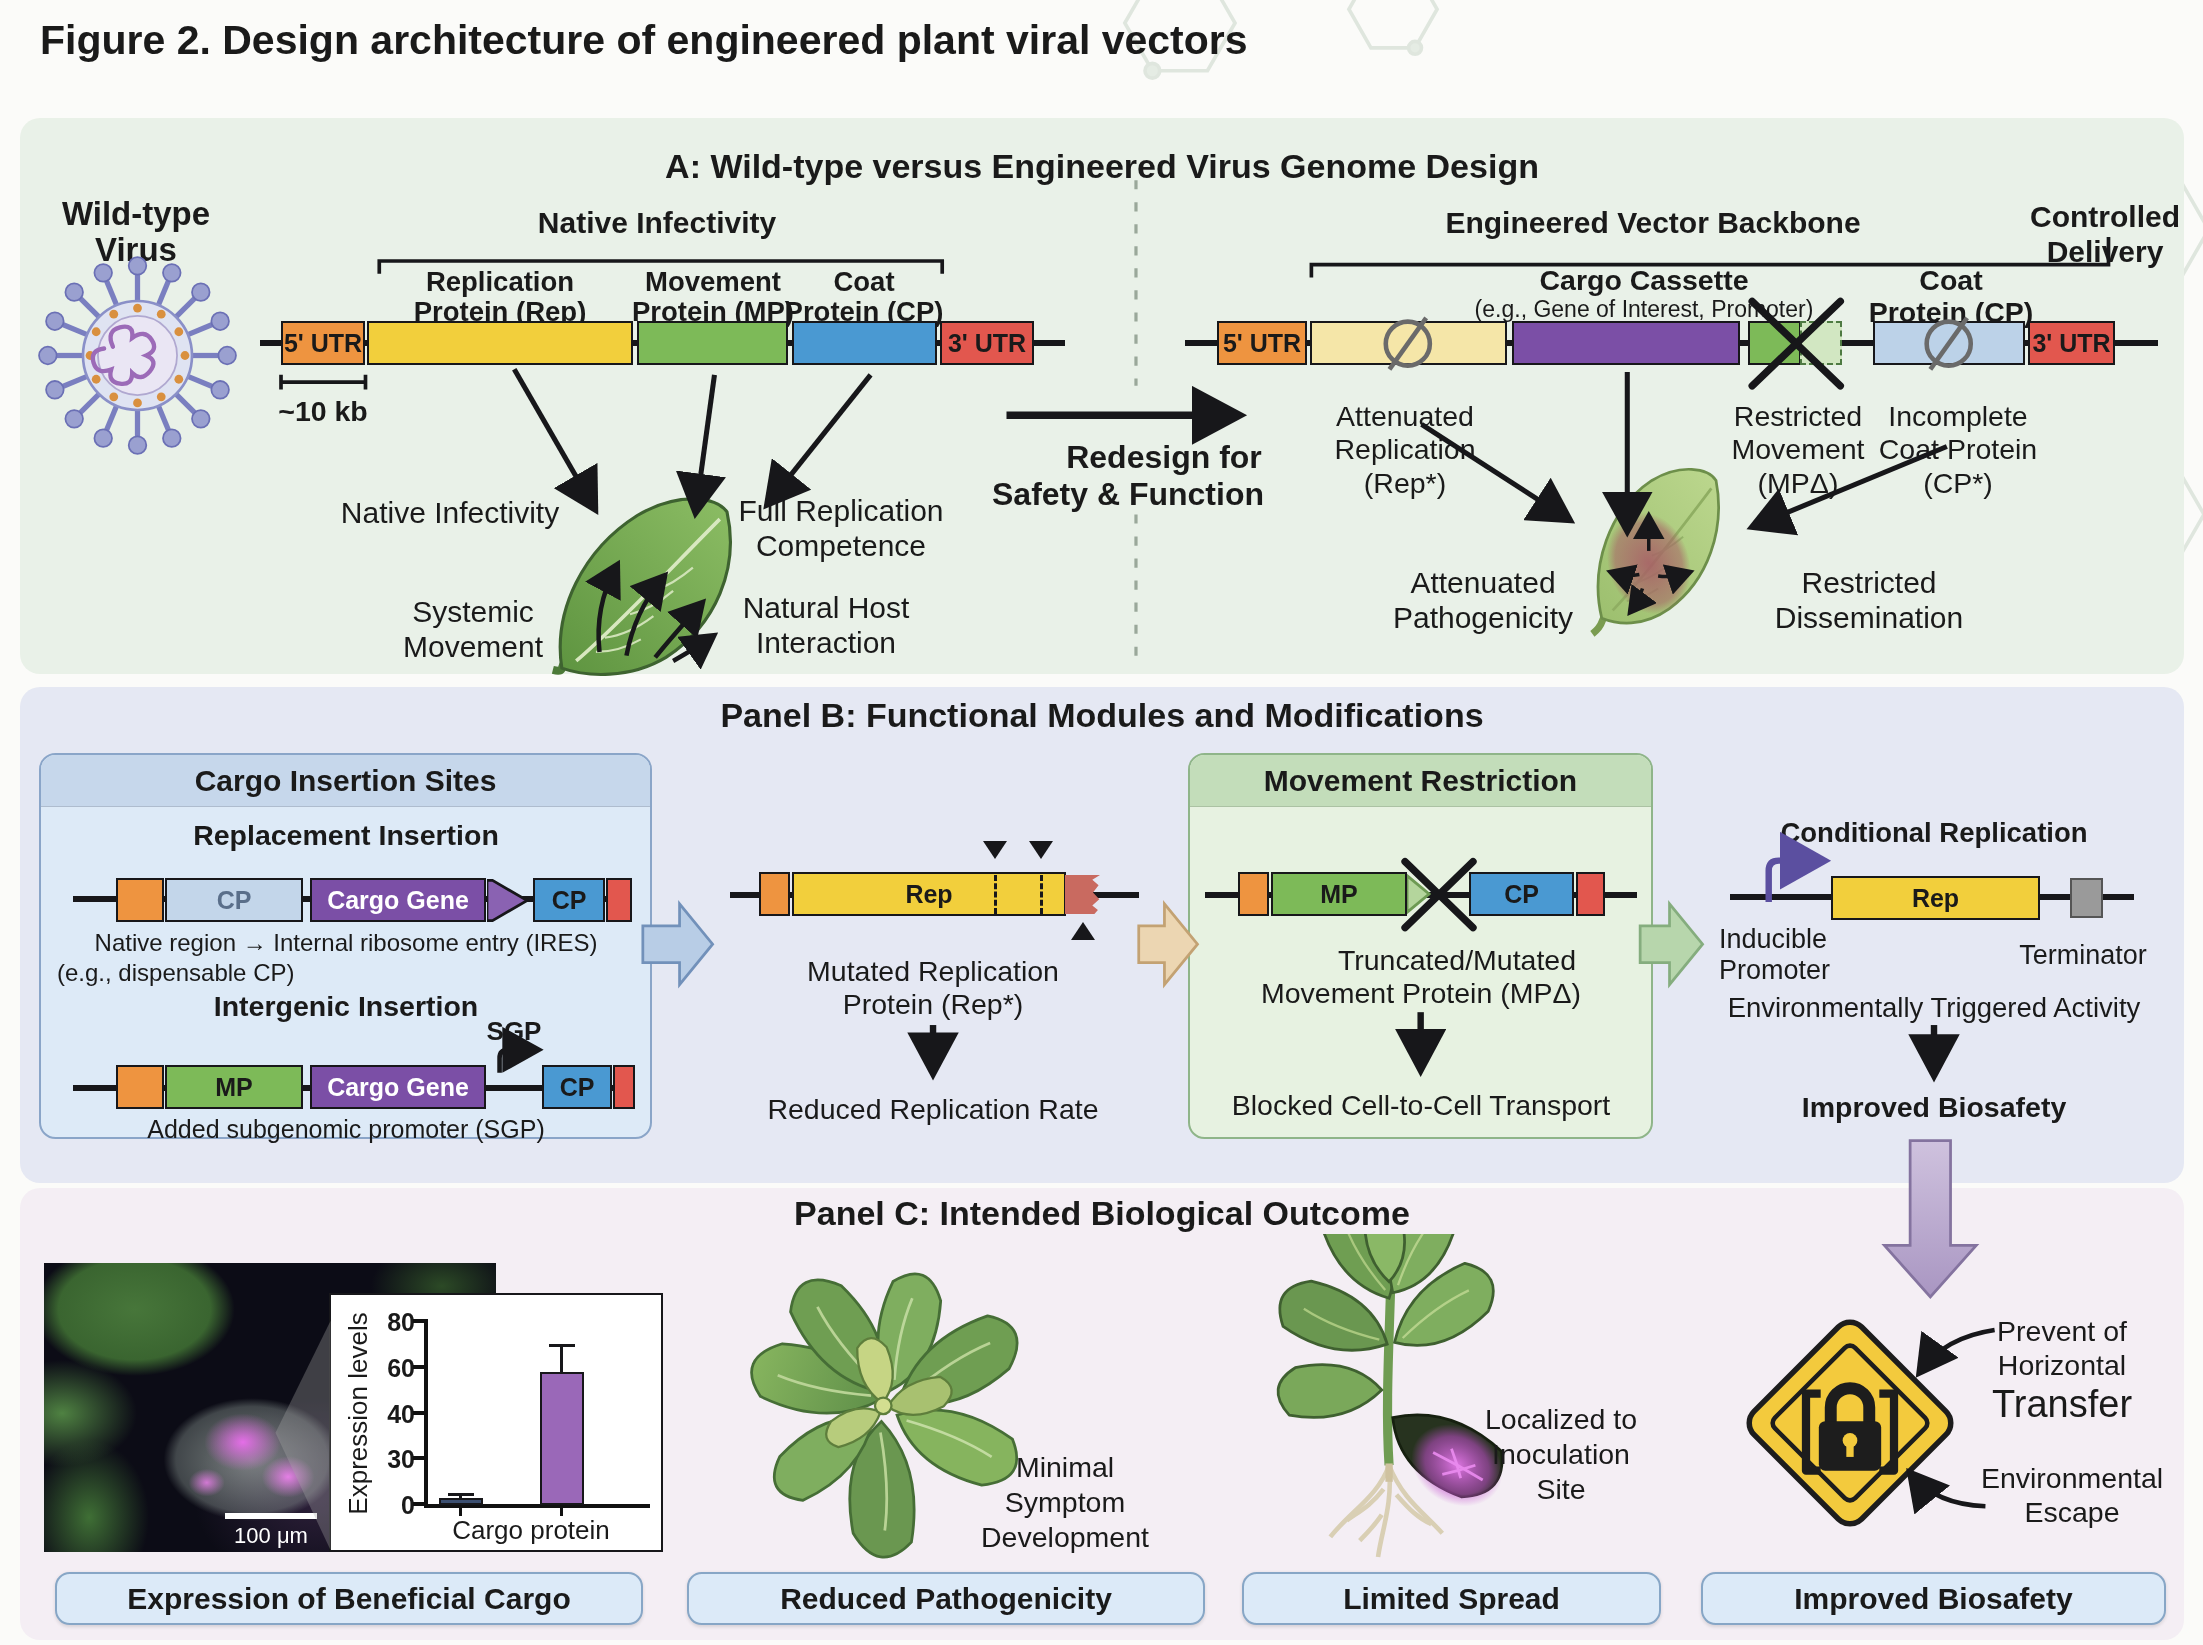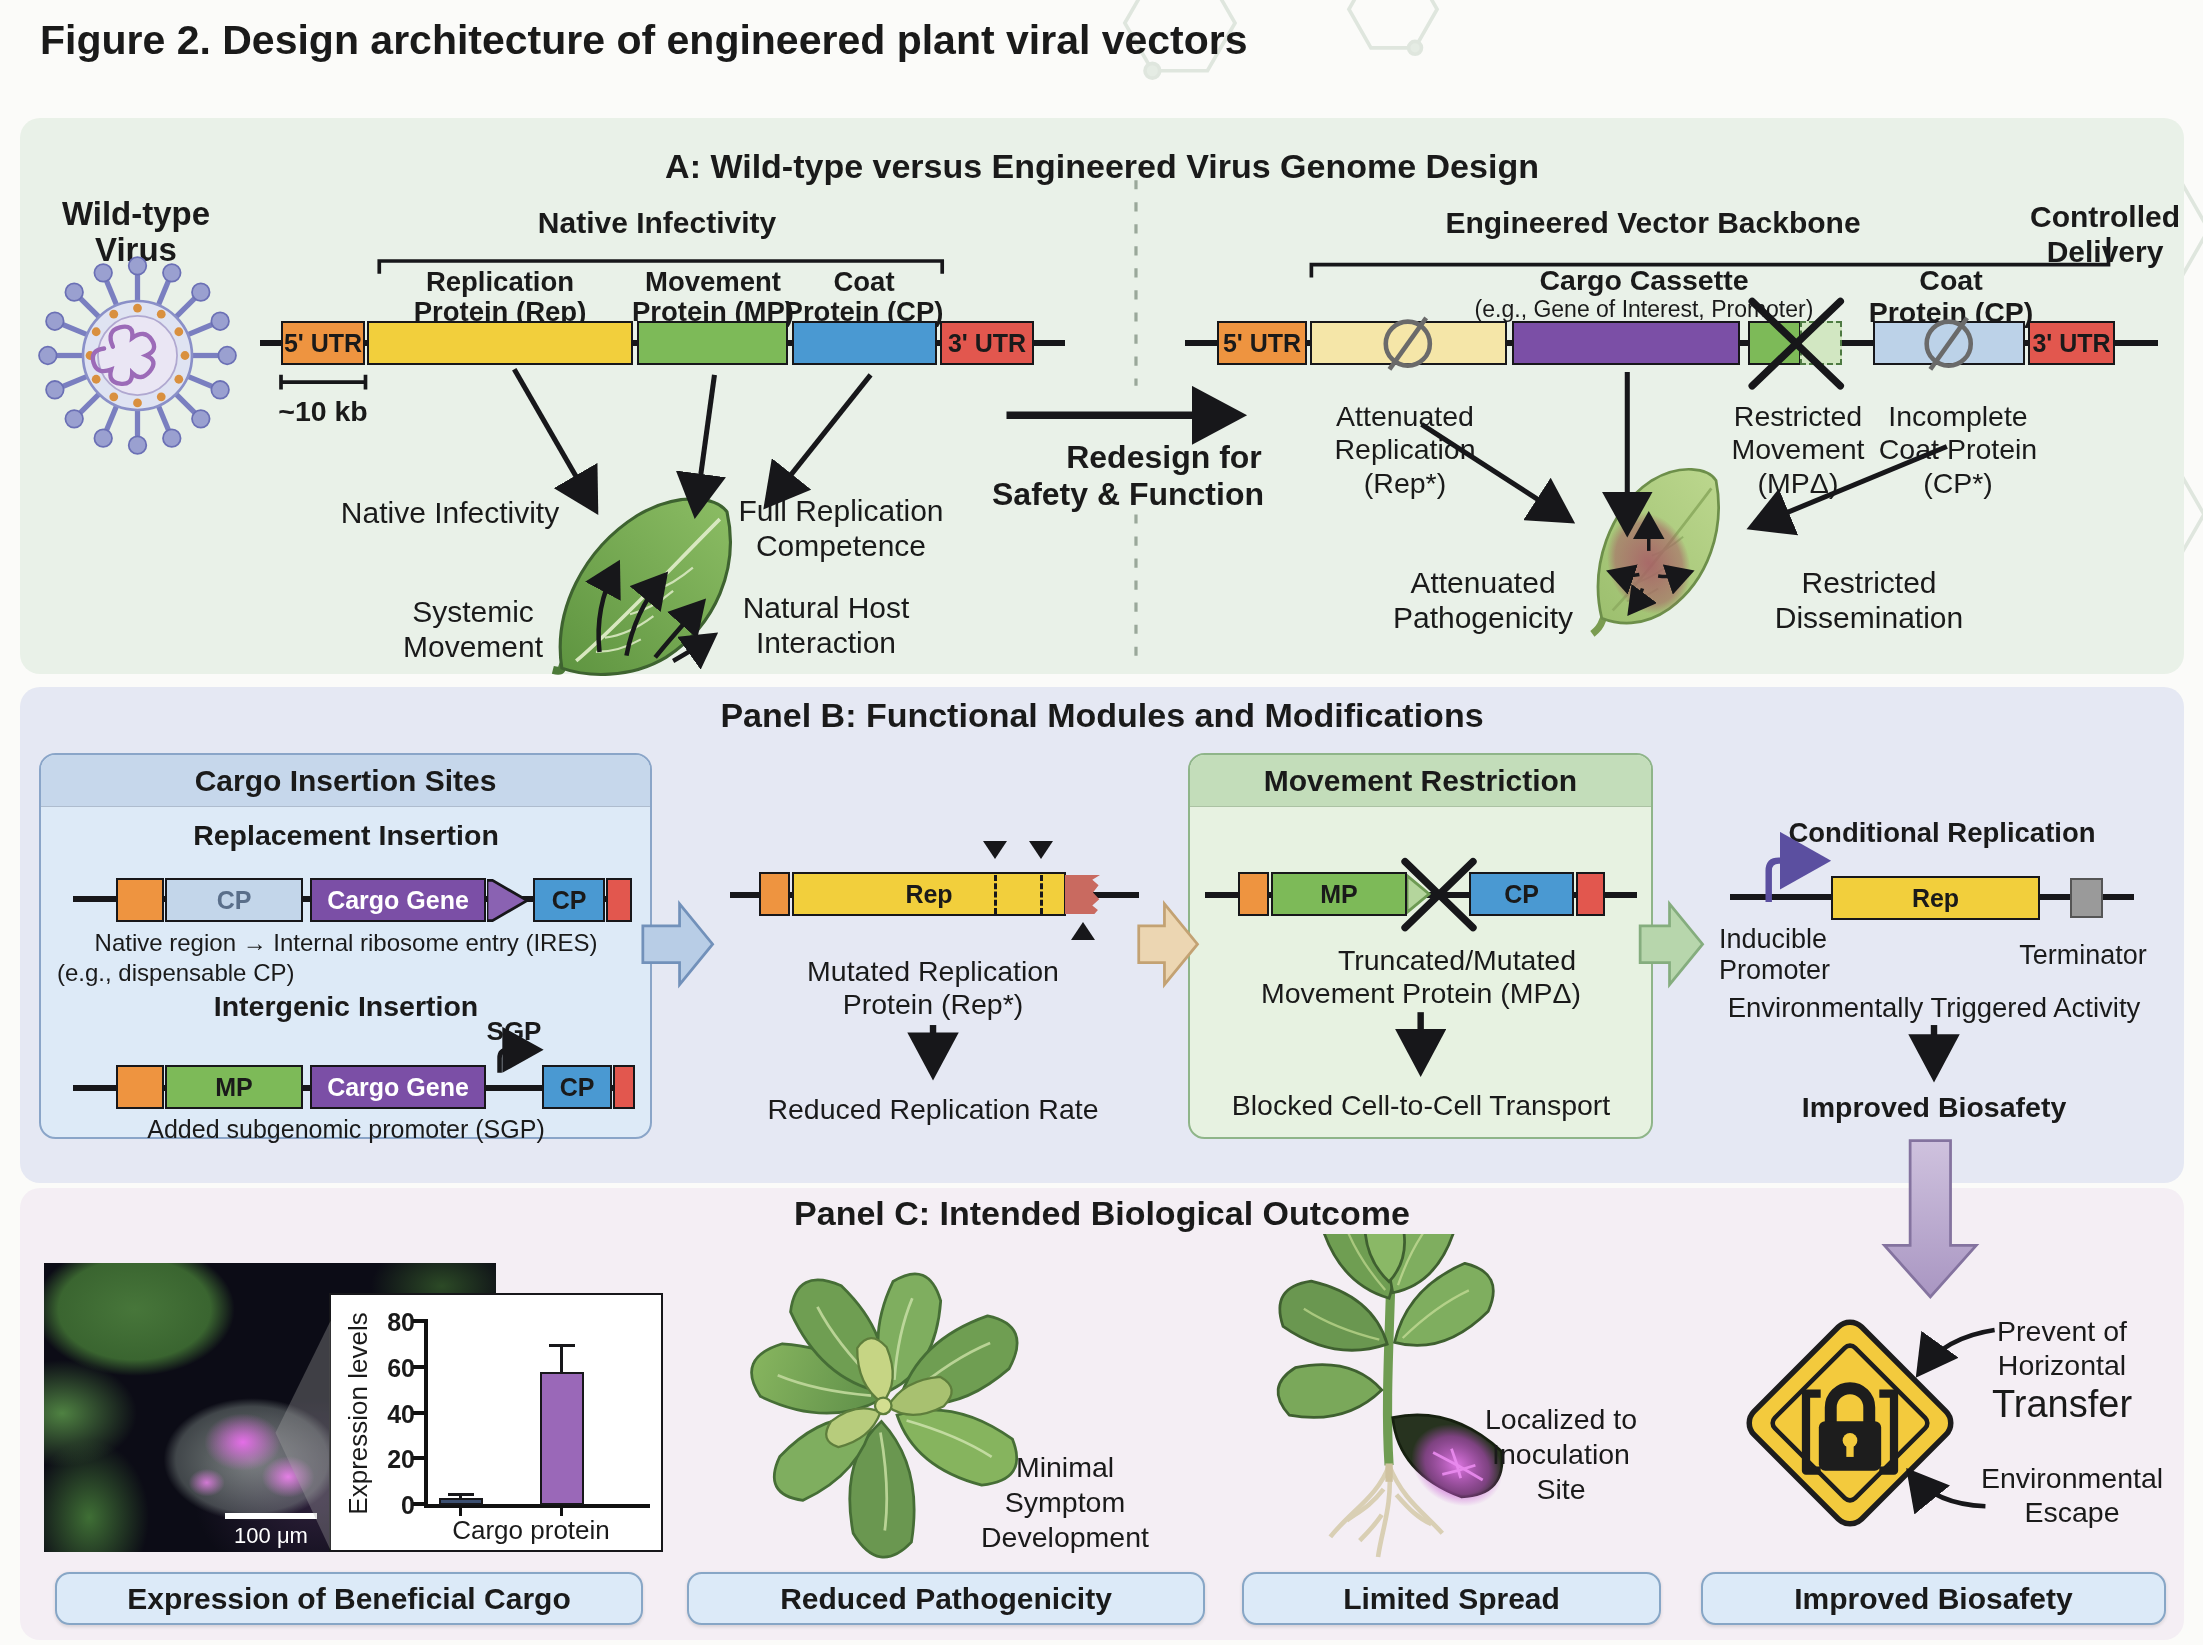--- a/index.html
+++ b/index.html
@@ -305,21 +305,21 @@
     <path d="M0,4 L24,24 L0,44 Z" fill="#b4d59c" stroke="#6d9a53" stroke-width="3"></path>
   </svg>
   <div class="seg" style="left:1469px;top:872px;width:105px;background:#4a99d2;">
       <span>CP</span>
     </div>
   <div class="seg" style="left:1576px;top:872px;width:29px;background:#e2574e;"></div>
   <div class="ct b500" style="left:1421px;top:944px;font-size:28.5px;margin-left:36px;">Truncated/Mutated</div>
   <div class="ct b500" style="left:1421px;top:977px;font-size:28.5px;">Movement Protein (MPΔ)</div>
   <div class="ct b500" style="left:1421px;top:1089px;font-size:28.5px;">Blocked Cell-to-Cell Transport</div>
 
-  <div class="ct b600" style="left:1934px;top:817px;font-size:27.5px;margin-left:8px;">Conditional Replication</div>
+  <div class="ct b600" style="left:1934px;top:817px;font-size:27.5px;">Conditional Replication</div>
   <div class="gline" style="left:1730px;top:894px;width:404px;"></div>
   <div class="seg" style="left:1831px;top:876px;width:209px;background:#f2cf3c;">
       <span>Rep</span>
     </div>
   <div class="abs" style="left:2070px;top:878px;width:33px;height:40px;background:#9a9a9a;border:2.8px solid #555;box-sizing:border-box;"></div>
   <div class="abs b500" style="left:1719px;top:924px;font-size:27px;">Inducible</div>
   <div class="abs b500" style="left:1719px;top:955px;font-size:27px;">Promoter</div>
   <div class="ct b500" style="left:2083px;top:940px;font-size:27px;">Terminator</div>
   <div class="ct b500" style="left:1934px;top:992px;font-size:27.5px;">Environmentally Triggered Activity</div>
   <div class="ct b600" style="left:1934px;top:1091px;font-size:28.5px;">Improved Biosafety</div>
@@ -340,21 +340,21 @@
       radial-gradient(ellipse 101px 64px at 88% 8%, #2c4a26 0%, rgba(44,74,38,0) 70%),
       radial-gradient(ellipse 174px 138px at 60% 80%, rgba(110,70,130,.35) 0%, rgba(110,70,130,0) 70%);"></div>
   <div class="abs" style="left:225px;top:1513px;width:92px;height:5.5px;background:#fff;"></div>
   <div class="ct" style="left:271px;top:1523px;font-size:22px;color:#fff;">100 μm</div>
 
   <div class="abs" style="left:329px;top:1293px;width:334px;height:259px;background:#fff;border:2.8px solid #17171a;box-sizing:border-box;"></div>
   <div class="abs b500" style="left:230px;top:1398px;width:257px;text-align:center;font-size:26px;transform:rotate(-90deg);">Expression levels</div>
   <div class="abs" style="left:424px;top:1319px;width:3.7px;height:187px;background:#111;"></div>
   <div class="abs" style="left:424px;top:1504px;width:226px;height:3.7px;background:#111;"></div>
   <div class="tick" style="left:375px;top:1491px;">0</div>
-  <div class="tick" style="left:375px;top:1445px;">20</div>
+  <div class="tick" style="left:375px;top:1445px;">30</div>
   <div class="tick" style="left:375px;top:1400px;">40</div>
   <div class="tick" style="left:375px;top:1354px;">60</div>
   <div class="tick" style="left:375px;top:1308px;">80</div>
   <div class="tickmark" style="left:413px;top:1502px;width:11px;height:3.7px;"></div>
   <div class="tickmark" style="left:413px;top:1456px;width:11px;height:3.7px;"></div>
   <div class="tickmark" style="left:413px;top:1411px;width:11px;height:3.7px;"></div>
   <div class="tickmark" style="left:413px;top:1365px;width:11px;height:3.7px;"></div>
   <div class="tickmark" style="left:413px;top:1319px;width:11px;height:3.7px;"></div>
   <div id="bars" class="abs" style="left:424px;top:1321px;width:226px;height:184px;">
       <div style="position: absolute; bottom: 0px; left: 14.7px; width: 44px; height: 6.9px; background: rgb(60, 79, 112); border: 2.8px solid rgb(23, 23, 26); box-sizing: border-box;"></div>

